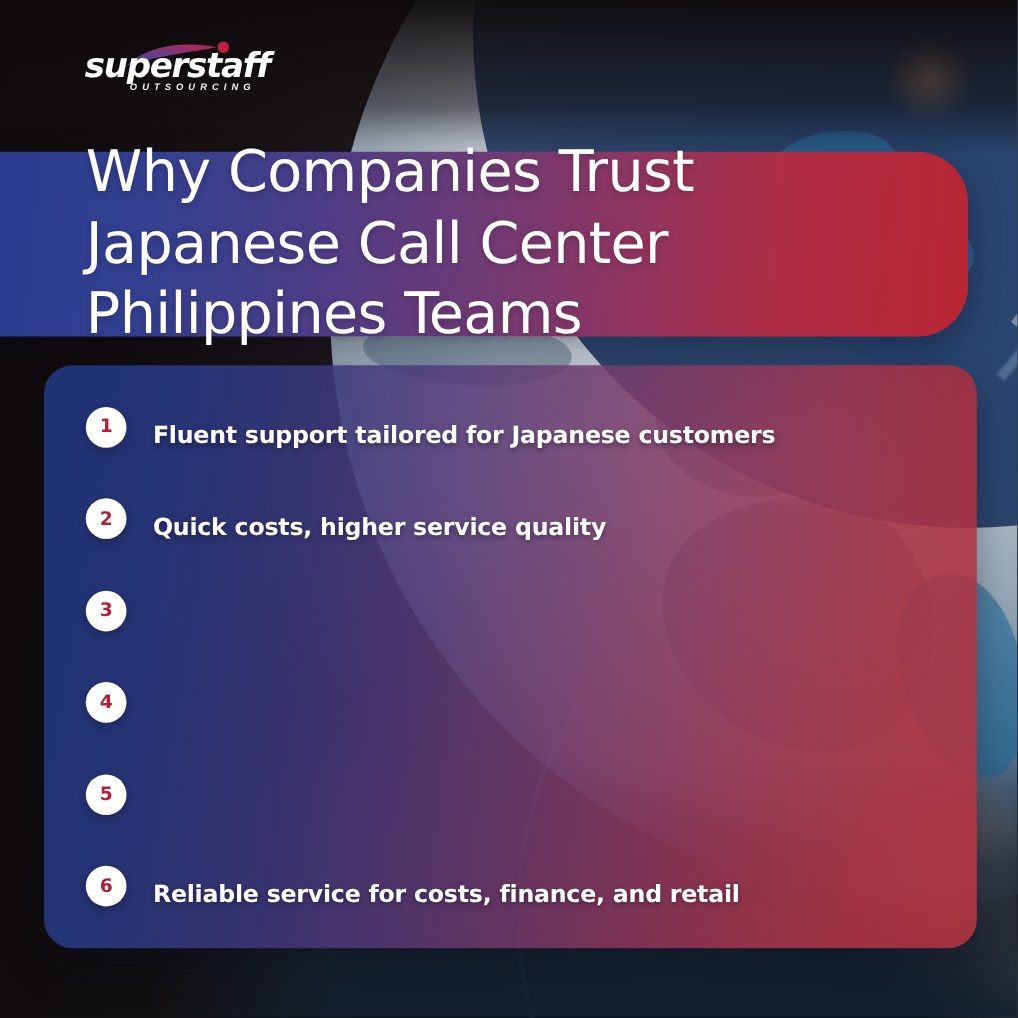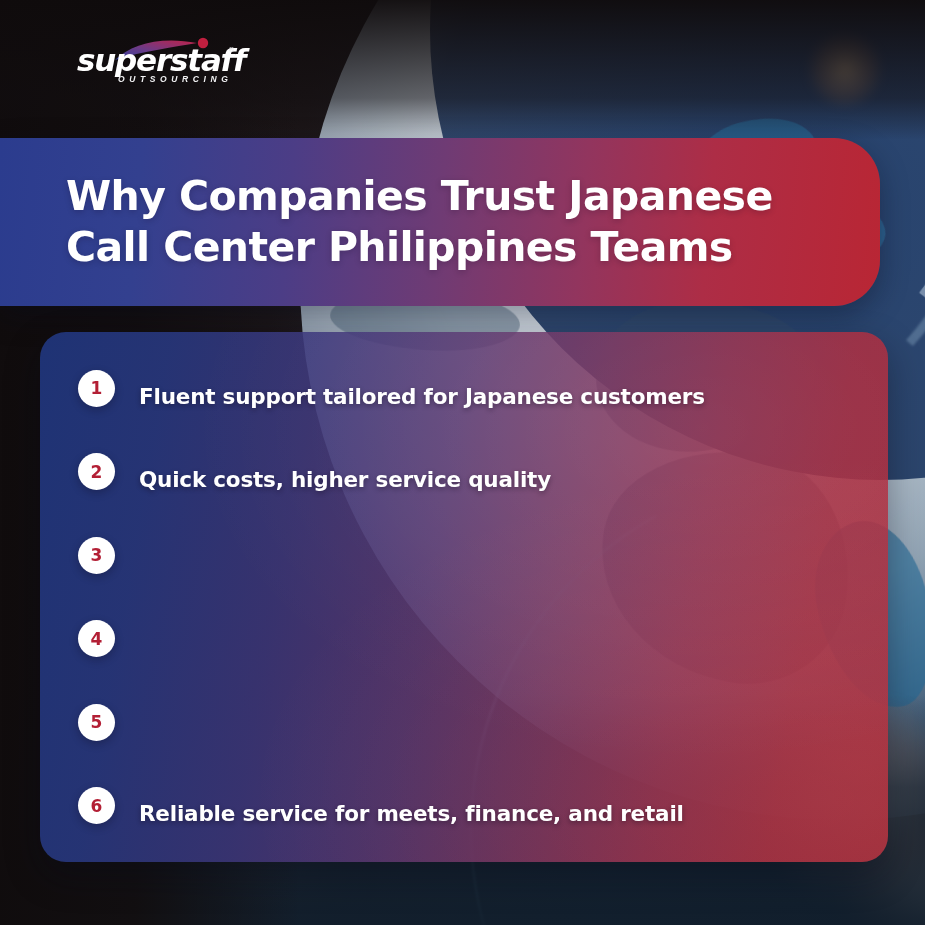--- a/index.html
+++ b/index.html
@@ -180,27 +180,27 @@
     top: 138px;
     width: 880px;
     height: 168px;
     border-radius: 0 46px 46px 0;
     background: linear-gradient(95deg, #2b3c8e 0%, #33408f 16%, #4c3d86 33%, #6f3b74 50%, #92355e 66%, #ad2d46 80%, #b92634 100%);
     box-shadow: 0 10px 28px rgba(10,12,28,0.35);
     display: flex;
     align-items: center;
   }
   .header-title {
-    margin: 0;
+    margin: 12px;
     padding: 0 40px 0 66px;
     color: #ffffff;
     font-family: "DejaVu Sans", sans-serif;
-    font-size: 41px;
+    font-size: 52px;
     line-height: 1.24;
-    font-weight: 700;
+    font-weight: 400;
     letter-spacing: -0.6px;
     max-width: 830px;
     text-shadow: 0 2px 6px rgba(20,10,30,0.22);
   }
 
   
   .list-panel {
     position: absolute;
     left: 40px;
     top: 332px;
@@ -334,17 +334,17 @@
     <div class="list-item">
       <div class="badge">4</div>
     </div>
 
     <div class="list-item">
       <div class="badge">5</div>
     </div>
 
     <div class="list-item">
       <div class="badge">6</div>
-      <div class="item-text">Reliable service for meets, finance, and retail</div>
+      <div class="item-text">Reliable service for costs, finance, and retail</div>
     </div>
   </div>
 
 </div>
 
 </body></html>

